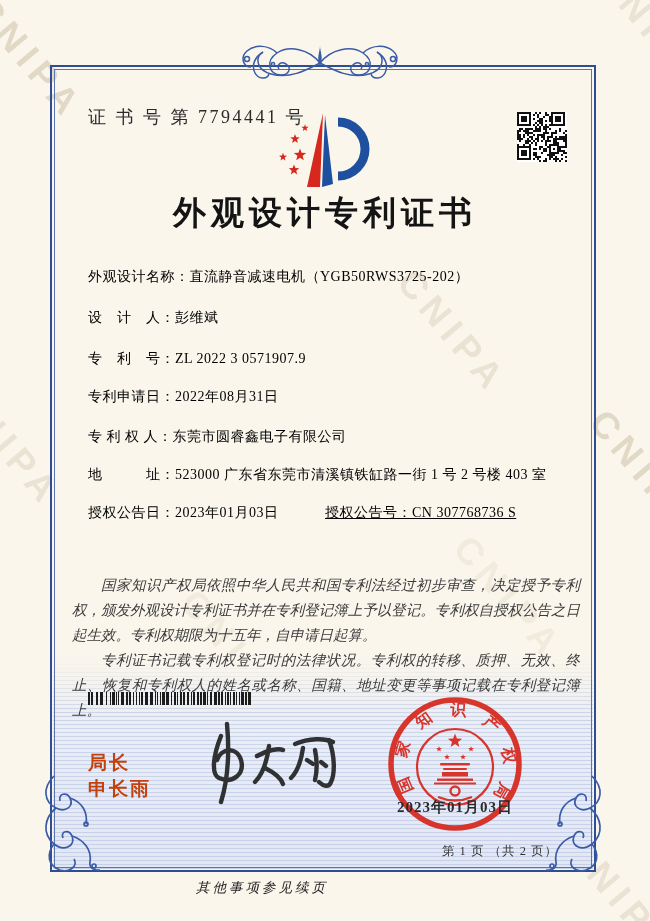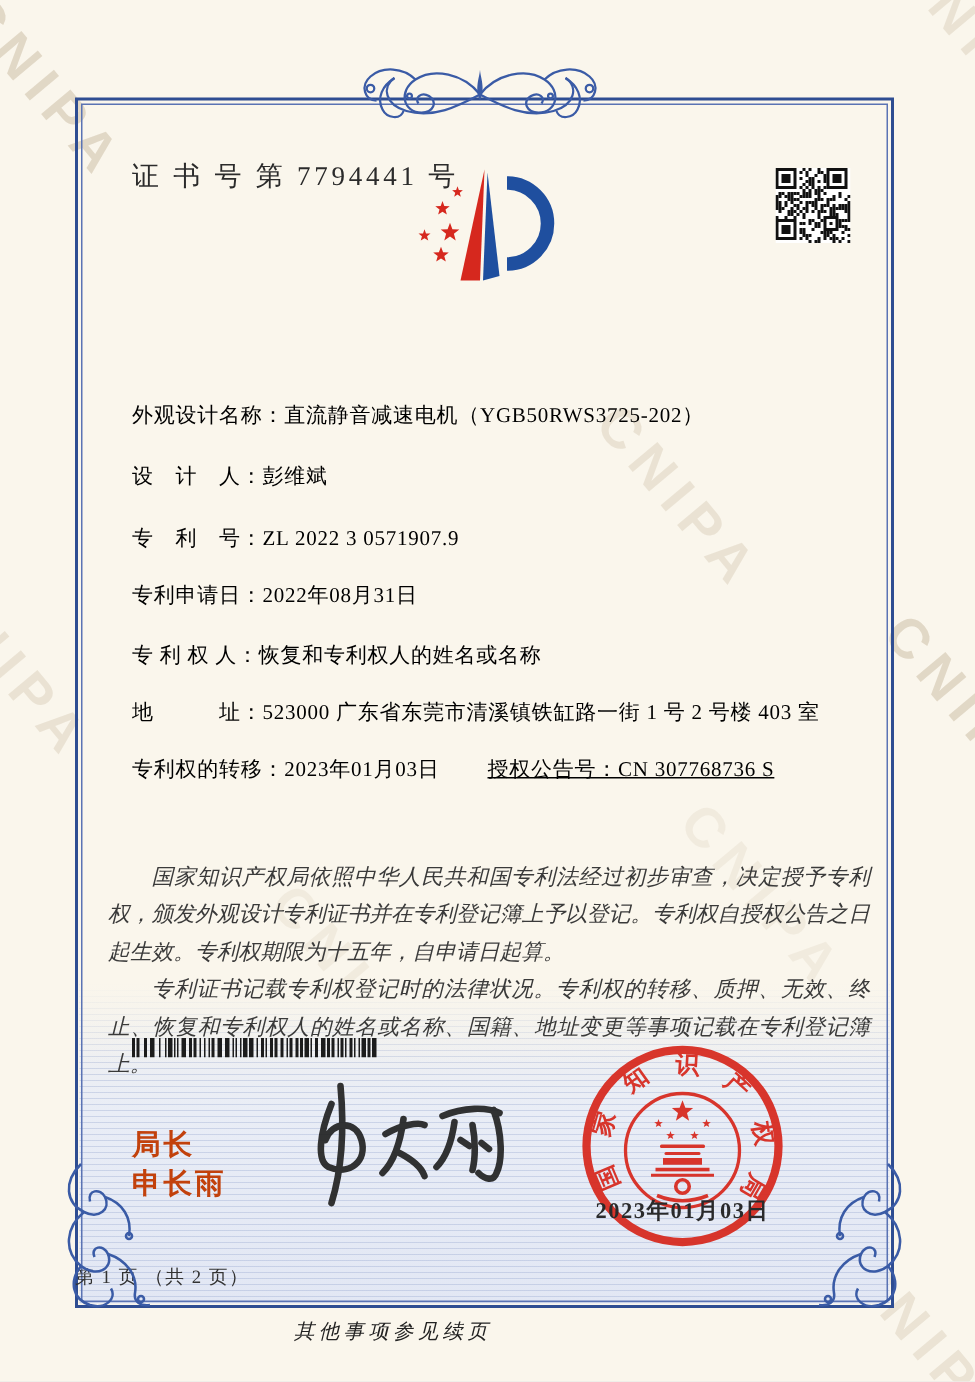--- a/index.html
+++ b/index.html
@@ -26,21 +26,21 @@
   .cert-no{position:absolute;left:88px;top:105px;font-size:18px;letter-spacing:2.5px;color:#2b2b2b;}
   .title{position:absolute;left:0;width:650px;top:191px;text-align:center;
          font-size:33px;font-weight:700;letter-spacing:5px;color:#141414;}
   .row{position:absolute;left:88px;width:500px;font-size:14px;color:#000000;white-space:nowrap;letter-spacing:.5px;}
   .pair2{position:absolute;left:237px;top:0;white-space:nowrap;text-decoration:underline;}
   .paras{position:absolute;left:72px;top:537px;width:508px;font-size:14.5px;line-height:25px;
          text-align:justify;color:#3a3a3a;font-style:italic;margin-top:36px;}
   .paras p{margin:0;text-indent:2em;}
   .sig-label{position:absolute;left:88px;font-family:"Liberation Sans","DejaVu Sans",sans-serif;
              font-weight:700;font-size:19px;letter-spacing:2px;color:#c2410c;}
-  .page-info{position:absolute;left:50px;top:843px;width:508px;text-align:left;
+  .page-info{position:absolute;left:50px;top:843px;width:508px;text-align:right;
              font-size:12.5px;letter-spacing:1px;color:#333;}
   .continuation{position:absolute;left:0;top:879px;width:524px;text-align:center;
                 font-size:13.5px;font-style:italic;letter-spacing:3px;color:#222;}
   .seal{position:absolute;left:385px;top:694px;width:140px;height:140px;opacity:.93;z-index:5;}
   .seal-date{position:absolute;left:0;right:0;top:104px;text-align:center;font-size:15px;
              letter-spacing:1px;font-weight:600;color:#1c1c1c;z-index:6;}
   .seal-char{font-size:16px;font-weight:700;fill:#d7281d;font-family:"Liberation Serif","DejaVu Serif",serif;}
   svg{display:block;}
 </style>
 </head>
@@ -317,41 +317,42 @@
         <rect x="36" y="2" width="10" height="10" fill="#fff"></rect>
         <rect x="38" y="4" width="6" height="6" fill="#111"></rect>
         <rect x="0" y="34" width="14" height="14" fill="#111"></rect>
         <rect x="2" y="36" width="10" height="10" fill="#fff"></rect>
         <rect x="4" y="38" width="6" height="6" fill="#111"></rect>
         <rect x="32" y="32" width="10" height="10" fill="#111"></rect>
         <rect x="34" y="34" width="6" height="6" fill="#fff"></rect>
         <rect x="36" y="36" width="2" height="2" fill="#111"></rect>
       </svg>
 
+    <div class="title">外观设计专利证书</div>
 
     <div class="row" style="top:268px">
       <span>外观设计名称：</span><span>直流静音减速电机（YGB50RWS3725-202）</span>
     </div>
     <div class="row" style="top:309px">
       <span>设　计　人：</span><span>彭维斌</span>
     </div>
     <div class="row" style="top:350px">
       <span>专　利　号：</span><span>ZL 2022 3 0571907.9</span>
     </div>
     <div class="row" style="top:388px">
       <span>专利申请日：</span><span>2022年08月31日</span>
     </div>
     <div class="row" style="top:428px">
-      <span>专 利 权 人：</span><span>恢复和专利权人的姓名或名称</span>
+      <span>专 利 权 人：</span><span>东莞市圆睿鑫电子有限公司</span>
     </div>
     <div class="row" style="top:466px">
       <span>地　　　址：</span><span>523000 广东省东莞市清溪镇铁缸路一街 1 号 2 号楼 403 室</span>
     </div>
     <div class="row" style="top:504px">
-      <span>专利权的转移：</span><span>2023年01月03日</span>
+      <span>授权公告日：</span><span>2023年01月03日</span>
       <span class="pair2">
         <span>授权公告号：</span><span>CN 307768736 S</span>
       </span>
     </div>
 
     <div class="paras">
       <p>国家知识产权局依照中华人民共和国专利法经过初步审查，决定授予专利权，颁发外观设计专利证书并在专利登记簿上予以登记。专利权自授权公告之日起生效。专利权期限为十五年，自申请日起算。</p>
       <p>专利证书记载专利权登记时的法律状况。专利权的转移、质押、无效、终止、恢复和专利权人的姓名或名称、国籍、地址变更等事项记载在专利登记簿上。</p>
     </div>
 

